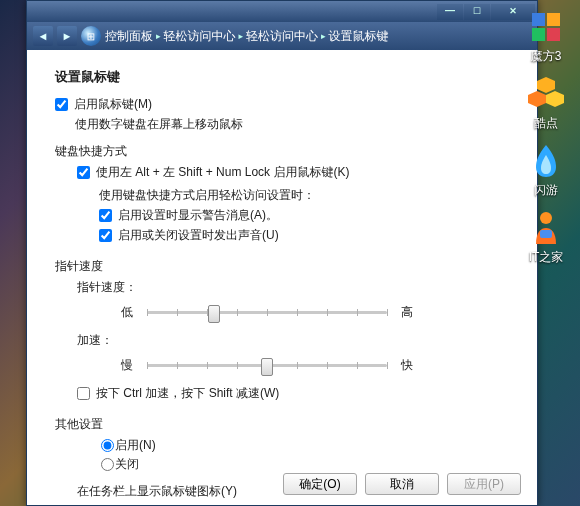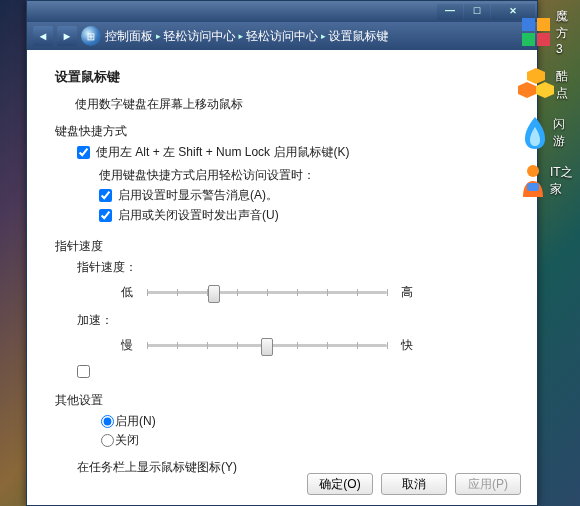--- a/index.html
+++ b/index.html
@@ -27,24 +27,24 @@
 .sub2{margin-left:44px}
 .slider-row{display:flex;align-items:center;gap:12px;margin:6px 0 10px 64px}
 .slider-cap{width:16px;text-align:center}
 .track{position:relative;width:240px;height:20px}
 .rail{position:absolute;top:9px;left:0;right:0;height:3px;background:#c9c9c9;border-radius:2px}
 .tick{position:absolute;top:7px;width:1px;height:7px;background:#b0b0b0}
 .thumb{position:absolute;top:3px;width:10px;height:16px;background:linear-gradient(#f9f9f9,#d8d8d8);border:1px solid #888;border-radius:2px;transform:translateX(-50%)}
 .radio-row{display:flex;align-items:center;gap:1px;margin:2px 0 2px 46px}
 .radio-row input{margin:0}
 .btnbar{position:absolute;right:16px;bottom:10px;display:flex;gap:8px}
-button.win{width:66px;height:22px;font-size:12px;background:linear-gradient(#fefefe,#e6e6e6);border:1px solid #a6a6a6;border-radius:3px}
+button.win{width:74px;height:22px;font-size:12px;background:linear-gradient(#fefefe,#e6e6e6);border:1px solid #a6a6a6;border-radius:3px}
 button.win:disabled{color:#9b9b9b}
 .desk-icons{position:absolute;right:6px;top:8px;width:56px;display:flex;flex-direction:column;gap:10px;align-items:center}
-.di{display:flex;align-items:center;gap:2px}
+.di{display:flex;flex-direction:column;align-items:center;gap:2px}
 .di-label{color:#fff;font-size:12px;text-shadow:0 1px 2px #000}
 .di-ic{width:38px;height:38px;display:flex;align-items:center;justify-content:center}
 </style>
 </head>
 <body>
 
 <div class="window">
   <div class="titlebar">
     <div class="titlebtn min"></div>
     <div class="titlebtn max"></div>
@@ -62,20 +62,24 @@
       <span class="item">轻松访问中心</span>
         <span class="sep">▸</span>
       <span class="item">设置鼠标键</span>
     </div>
   </div>
 
   <div class="clientarea">
     <div class="content">
       <h1>设置鼠标键</h1>
 
+      <label class="chk">
+        <input type="checkbox" checked="" style="">
+        <span>启用鼠标键(M)</span>
+      </label>
       <div class="desc">使用数字键盘在屏幕上移动鼠标</div>
 
       <div class="seclabel">键盘快捷方式</div>
       <label class="chk sub1">
         <input type="checkbox" checked="" style="">
         <span>使用左 Alt + 左 Shift + Num Lock 启用鼠标键(K)</span>
       </label>
       <div class="sub2" style="margin-top:6px;margin-bottom:3px">使用键盘快捷方式启用轻松访问设置时：</div>
       <label class="chk sub2">
         <input type="checkbox" checked="" style="">
@@ -120,20 +124,21 @@
             <div class="tick" style="left:75%"></div>
             <div class="tick" style="left:87.5%"></div>
             <div class="tick" style="left:100%"></div>
           <div class="thumb" id="thumb-accel" style="left: 50%;"></div>
         </div>
         <span class="slider-cap">快</span>
       </div>
 
       <label class="chk sub1">
         <input type="checkbox" style="">
+        <span>按下 Ctrl 加速，按下 Shift 减速(W)</span>
       </label>
 
       <div class="seclabel" style="margin-top:14px">其他设置</div>
       <label class="radio-row">
         <input type="radio" name="nl" checked="" style="">
         <span>启用(N)</span>
       </label>
       <label class="radio-row">
         <input type="radio" name="nl" style="">
         <span>关闭</span>

